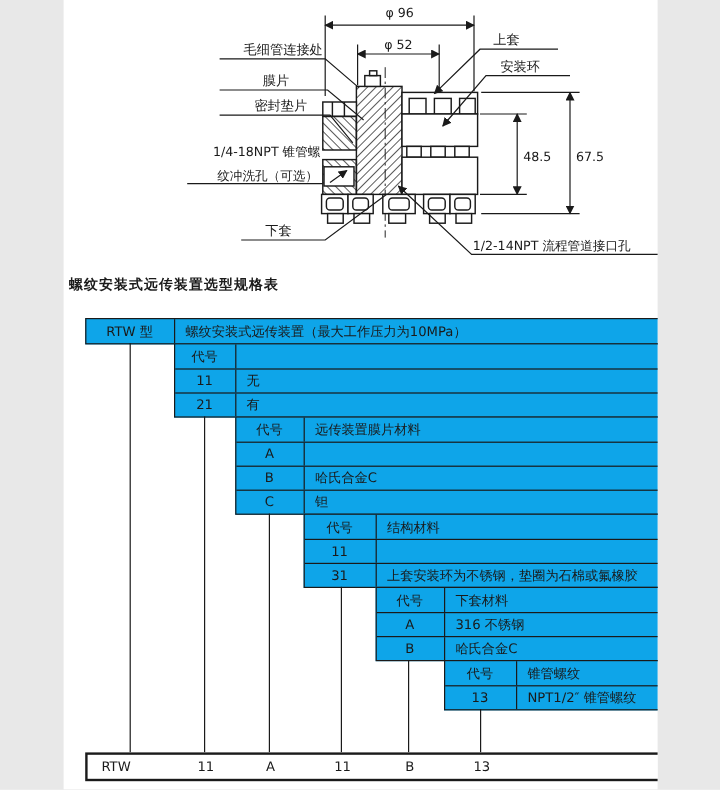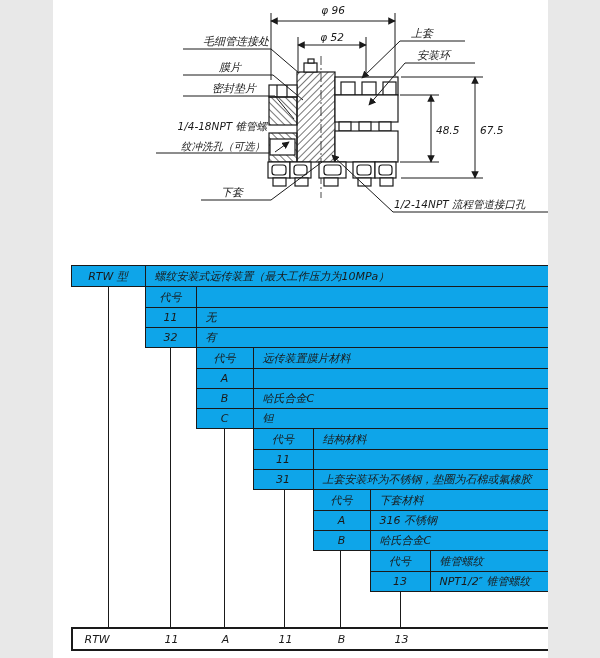--- a/index.html
+++ b/index.html
@@ -2,21 +2,20 @@
 <html><head>
 <meta charset="utf-8">
 <style>
   html,body{margin:0;padding:0;background:#e8e8e8;}
   *{box-sizing:border-box;}
   .page{
     position:relative;width:495px;height:658px;margin:0 auto;
     background:#ffffff;color:#1a1a1a;
     font-family:"DejaVu Sans","Liberation Sans",sans-serif;
     overflow:hidden;
-    font-style:italic;
   }
   .diagram{position:absolute;left:0;top:0;}
   .diagram text{fill:#1a1a1a;font-family:"DejaVu Sans","Liberation Sans",sans-serif;}
   .t-cjk{font-size:11px;}
   .t-mix{font-size:10.5px;}
   .t-dim{font-size:10.5px;}
   .section-title{
     position:absolute;left:5px;top:230px;
     font-size:11.5px;font-weight:bold;letter-spacing:1px;
   }
@@ -134,38 +133,39 @@
     <text class="t-cjk" x="188" y="71" text-anchor="end">膜片</text>
     <text class="t-cjk" x="203" y="92" text-anchor="end">密封垫片</text>
     <text class="t-mix" x="214" y="130" text-anchor="end">1/4-18NPT 锥管螺</text>
     <text class="t-mix" x="212" y="150" text-anchor="end">纹冲洗孔（可选）</text>
     <text class="t-cjk" x="190" y="196" text-anchor="end">下套</text>
     <text class="t-cjk" x="358" y="37">上套</text>
     <text class="t-cjk" x="364" y="59">安装环</text>
     <text class="t-mix" x="341" y="208">1/2-14NPT 流程管道接口孔</text>
   </svg>
 
+  <div class="section-title">螺纹安装式远传装置选型规格表</div>
 
   <div class="block" style="left:18px;top:265px;width:565px;height:22px;">
     <div class="trow">
       <div class="code" style="width:74px">RTW 型</div>
       <div class="desc">螺纹安装式远传装置（最大工作压力为10MPa）</div>
     </div>
   </div>
 
   <div class="block" style="left:92px;top:286px;width:491px;height:62px;">
     <div class="trow">
       <div class="code" style="width:51px">代号</div>
     </div>
     <div class="trow">
       <div class="code" style="width:51px">11</div>
       <div class="desc">无</div>
     </div>
     <div class="trow">
-      <div class="code" style="width:51px">32</div>
+      <div class="code" style="width:51px">21</div>
       <div class="desc">有</div>
     </div>
   </div>
 
   <div class="block" style="left:143px;top:347px;width:440px;height:82px;">
     <div class="trow">
       <div class="code" style="width:57px">代号</div>
       <div class="desc">远传装置膜片材料</div>
     </div>
     <div class="trow">

